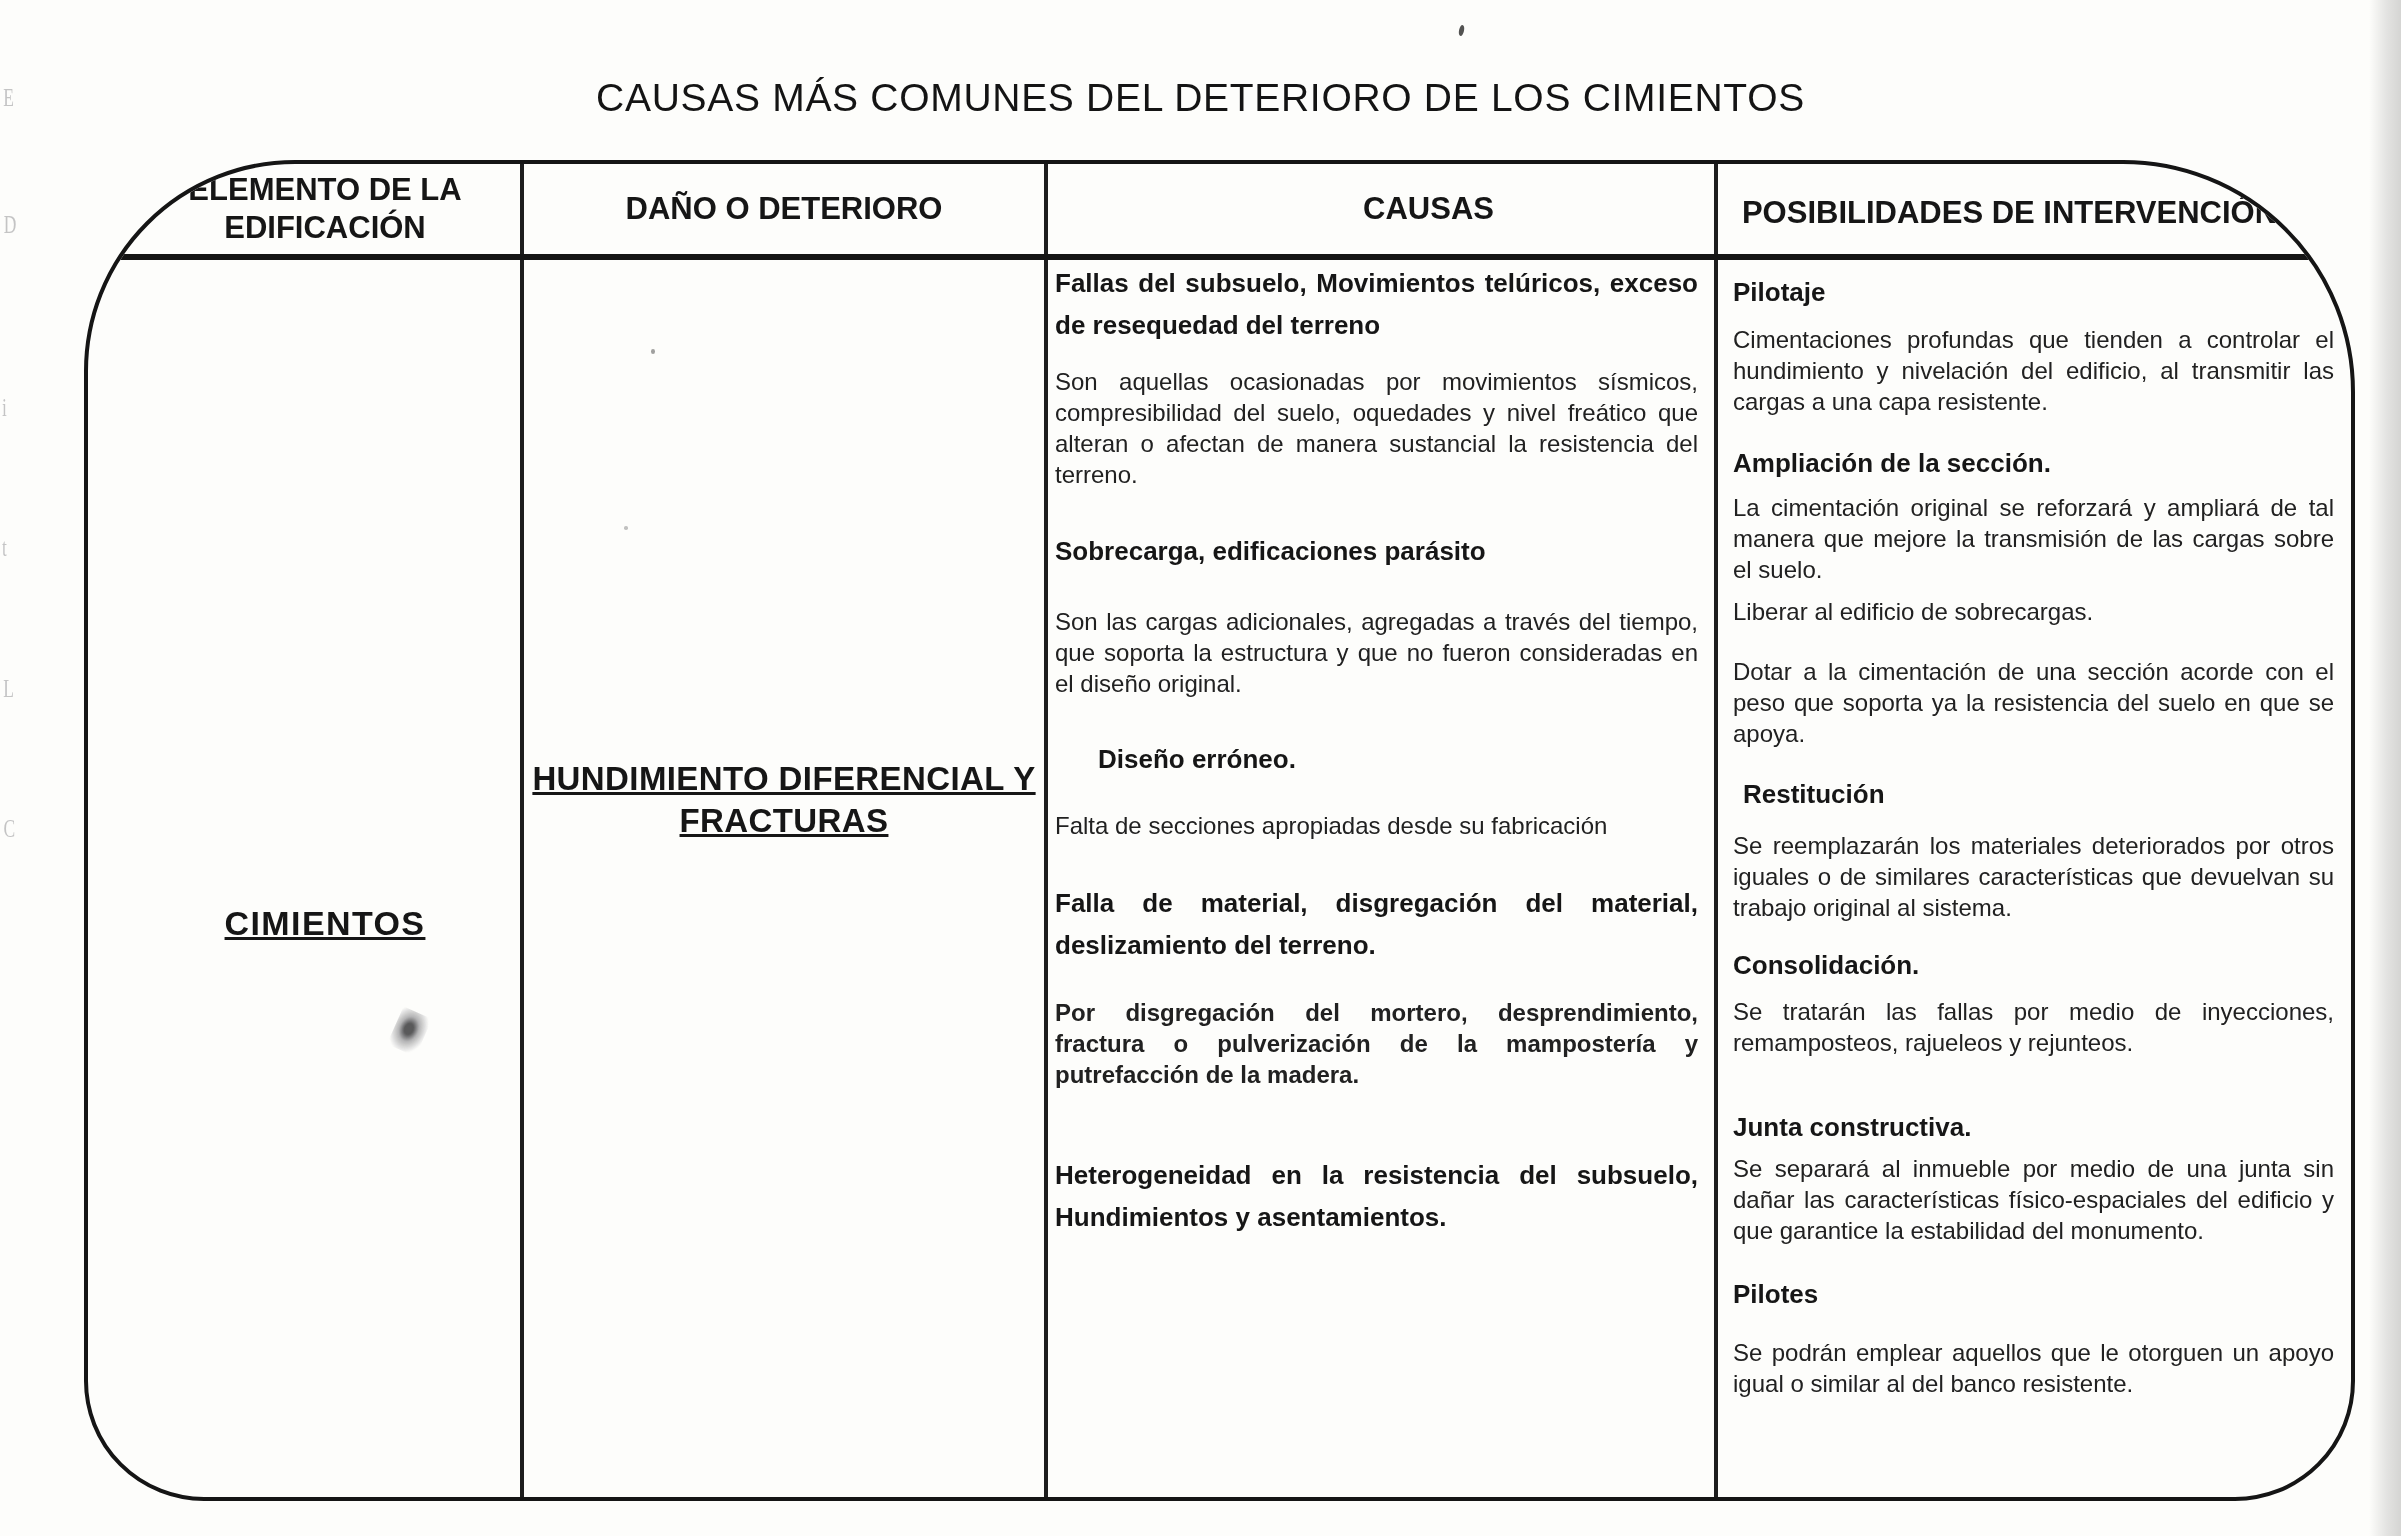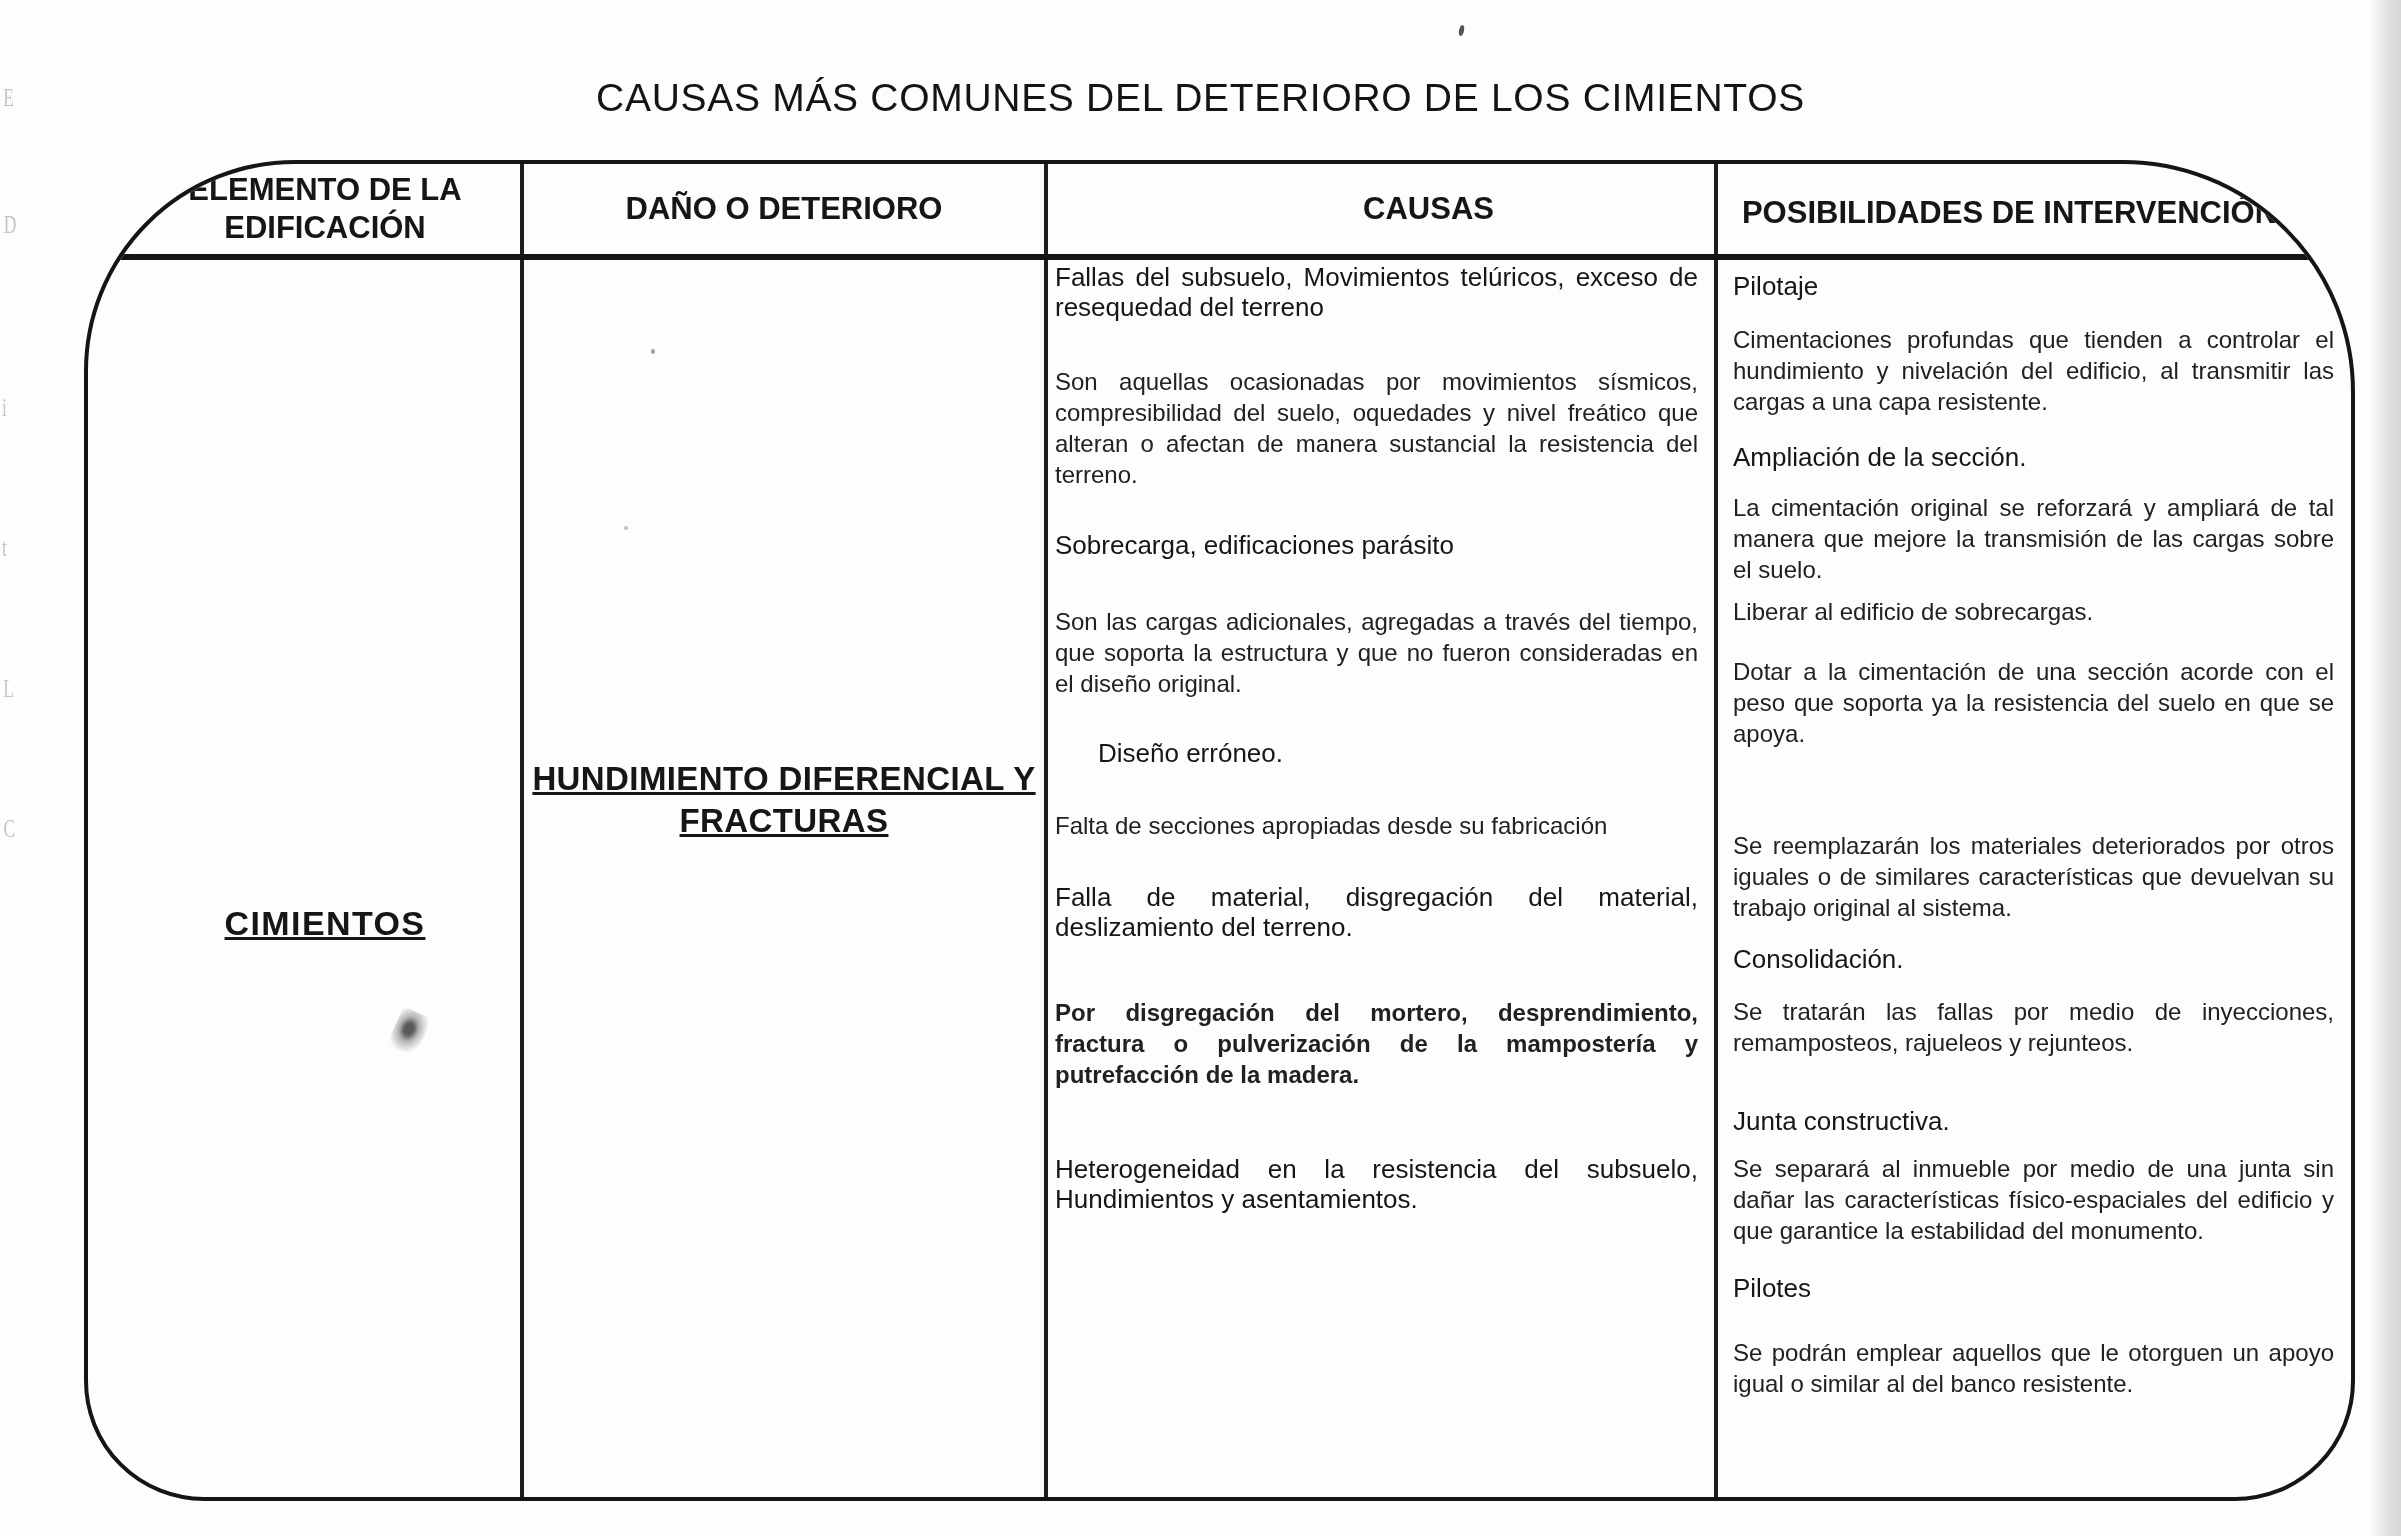--- a/index.html
+++ b/index.html
@@ -32,21 +32,21 @@
     text-align:center;font-size:31px;font-weight:700;line-height:38px;color:#161616;}
   #hc-1{left:42px;width:390px;}
   #hc-2{left:436px;width:520px;}
   #hc-3{left:960px;width:761px;}
   #hc-4{left:1630px;width:583px;padding-top:4.2px;}
   
   .rowlabel{position:absolute;text-align:center;font-weight:700;color:#161616;text-decoration:underline;}
   #cell-element{left:0px;top:740px;width:474px;font-size:34px;letter-spacing:1.4px;}
   #cell-damage{left:436px;top:594px;width:520px;font-size:33px;line-height:42px;letter-spacing:0.4px;}
   
-  .bh{position:absolute;font-weight:400;font-size:26px;line-height:30px;color:#161616;}
+  .bh{position:absolute;font-weight:700;font-size:26px;line-height:42px;color:#161616;}
   .bp{position:absolute;font-weight:400;font-size:24px;line-height:31px;color:#212121;text-align:justify;}
   .c3{left:967px;width:643px;}
   .c4{left:1645px;width:601px;}
   .c3.bh{text-align:justify;}
   
   #c3-0{top:98px;} #c3-1{top:202px;} #c3-2{top:366px;} #c3-3{top:442px;}
   #c3-4{top:574px;margin-left:43px;} #c3-5{top:646px;} #c3-6{top:718px;} #c3-7{top:833px;font-weight:bold;}
   #c3-8{top:990px;} #c3-9{top:1111px;}
   
   #c4-0{top:107px;} #c4-1{top:160px;} #c4-2{top:278px;} #c4-3{top:328px;}
@@ -96,20 +96,21 @@
     <div class="c3 bh" id="c3-6">Falla de material, disgregación del material, deslizamiento del terreno.</div>
     <div class="c3 bp" id="c3-7">Por disgregación del mortero, desprendimiento, fractura o pulverización de la mampostería y putrefacción de la madera.</div>
     <div class="c3 bh" id="c3-8">Heterogeneidad en la resistencia del subsuelo, Hundimientos y asentamientos.</div>
 
     <div class="c4 bh" id="c4-0">Pilotaje</div>
     <div class="c4 bp" id="c4-1">Cimentaciones profundas que tienden a controlar el hundimiento y nivelación del edificio, al transmitir las cargas a una capa resistente.</div>
     <div class="c4 bh" id="c4-2">Ampliación de la sección.</div>
     <div class="c4 bp" id="c4-3">La cimentación original se reforzará y ampliará de tal manera que mejore la transmisión de las cargas sobre el suelo.</div>
     <div class="c4 bp" id="c4-4">Liberar al edificio de sobrecargas.</div>
     <div class="c4 bp" id="c4-5">Dotar a la cimentación de una sección acorde con el peso que soporta ya la resistencia del suelo en que se apoya.</div>
+    <div class="c4 bh" id="c4-6">Restitución</div>
     <div class="c4 bp" id="c4-7">Se reemplazarán los materiales deteriorados por otros iguales o de similares características que devuelvan su trabajo original al sistema.</div>
     <div class="c4 bh" id="c4-8">Consolidación.</div>
     <div class="c4 bp" id="c4-9">Se tratarán las fallas por medio de inyecciones, remamposteos, rajueleos y rejunteos.</div>
     <div class="c4 bh" id="c4-10">Junta constructiva.</div>
     <div class="c4 bp" id="c4-11">Se separará al inmueble por medio de una junta sin dañar las características físico-espaciales del edificio y que garantice la estabilidad del monumento.</div>
     <div class="c4 bh" id="c4-12">Pilotes</div>
     <div class="c4 bp" id="c4-13">Se podrán emplear aquellos que le otorguen un apoyo igual o similar al del banco resistente.</div>
   </div>
 
 </div>

